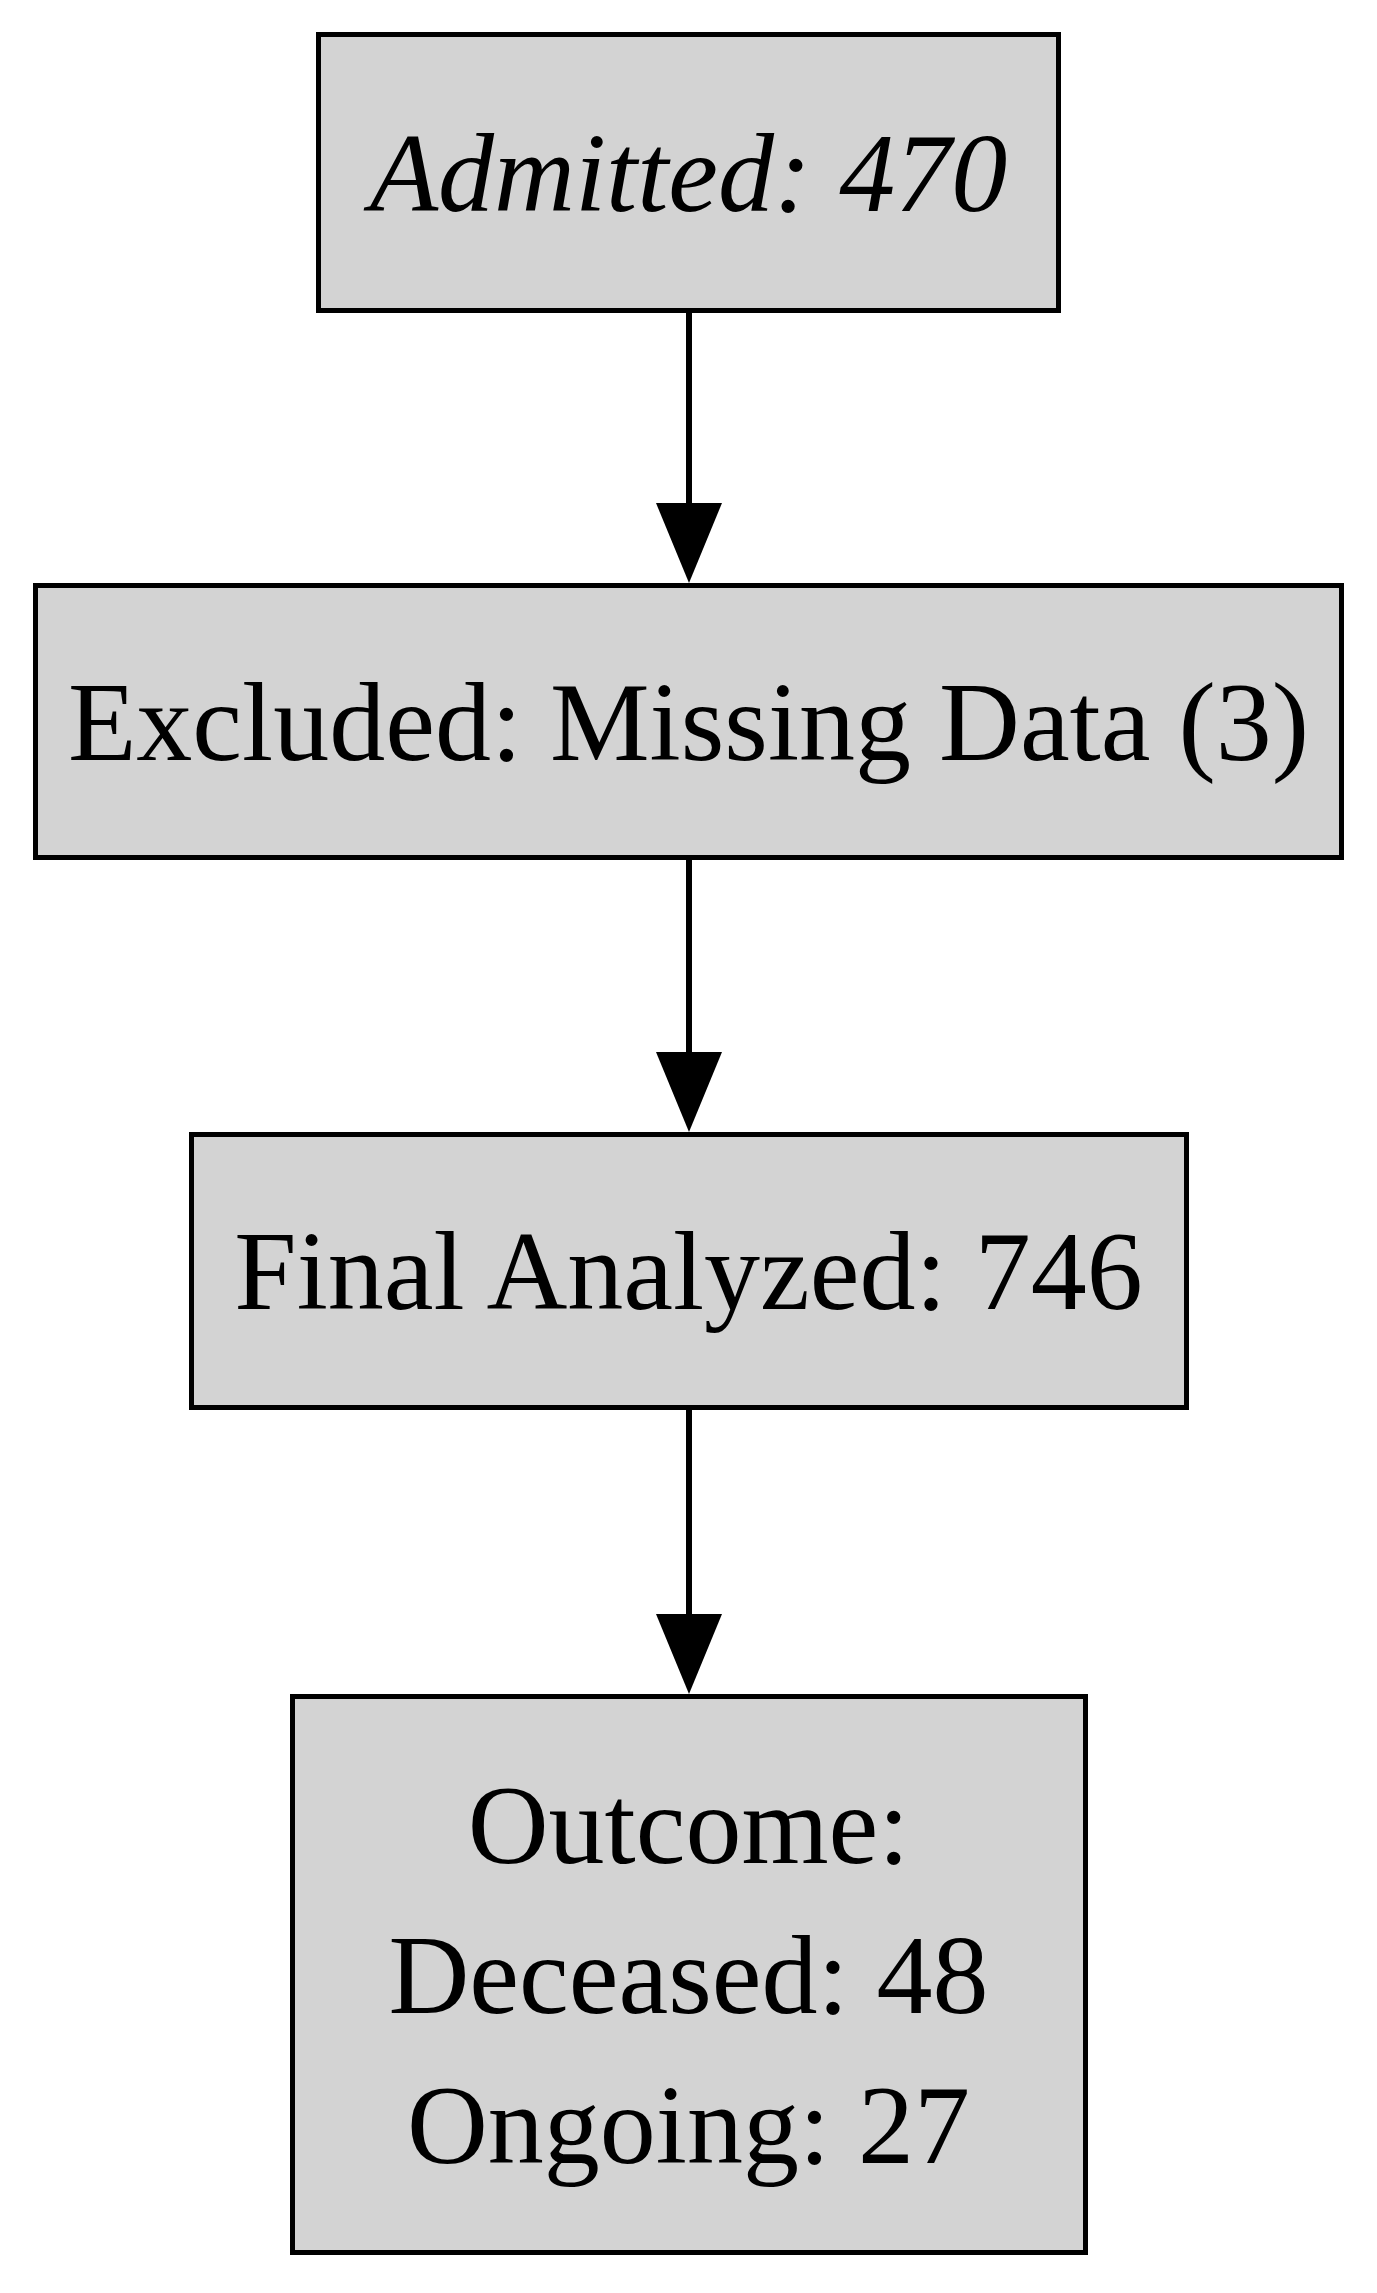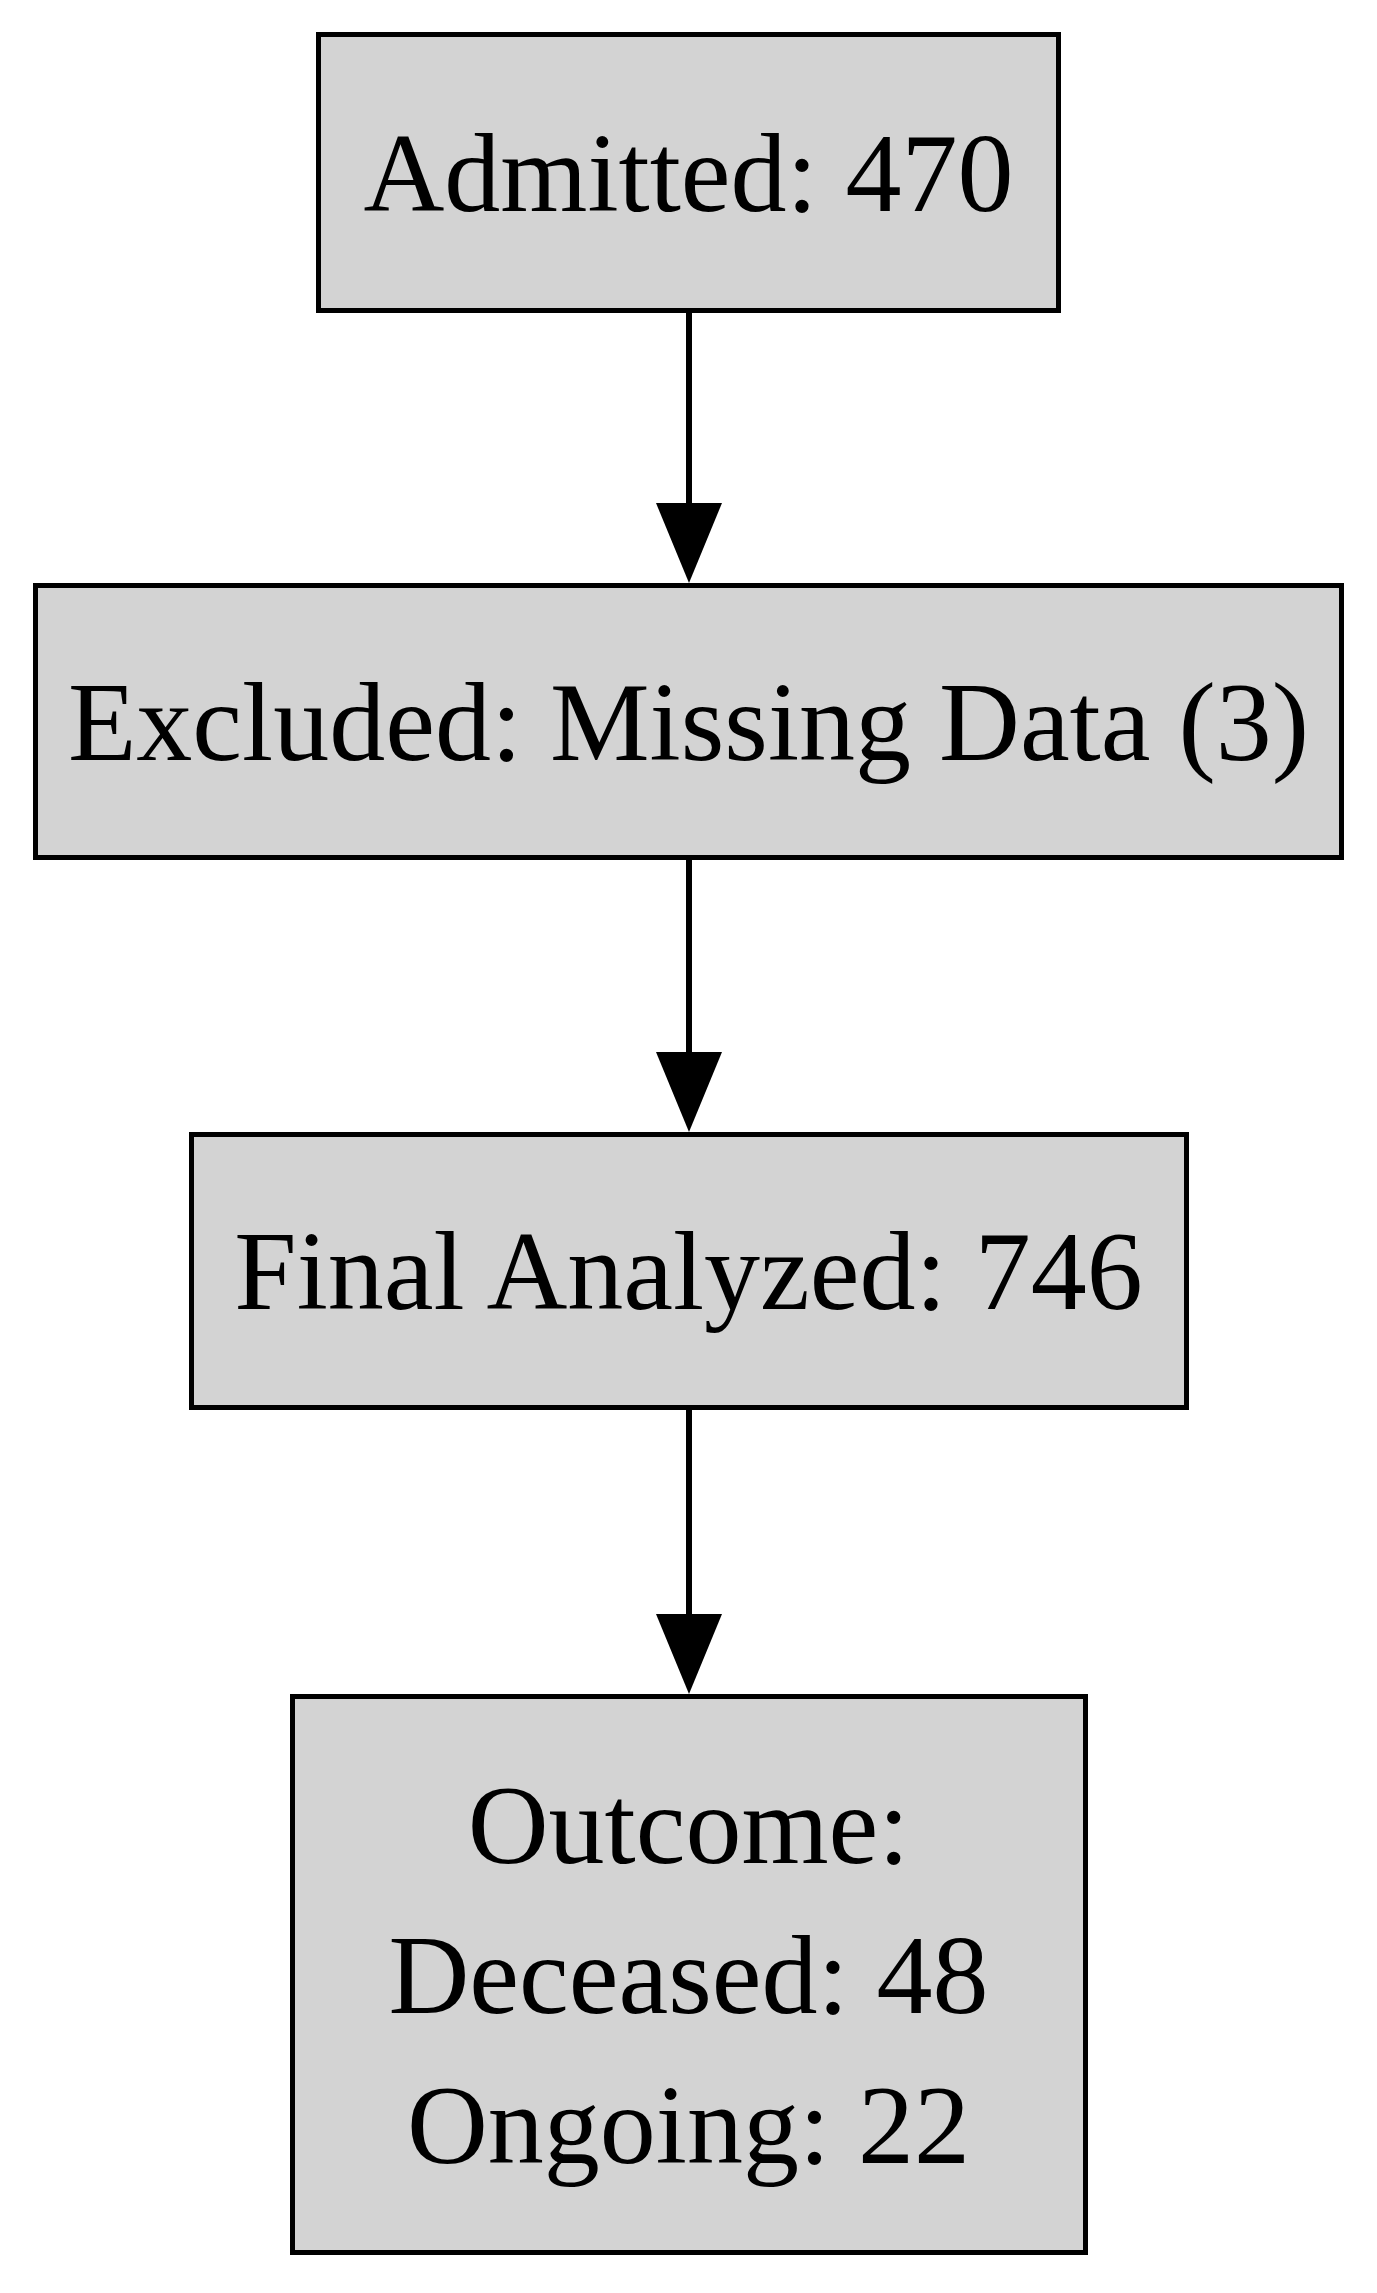--- a/index.html
+++ b/index.html
@@ -35,21 +35,21 @@
     align-items:center;
     text-align:center;
     flex-shrink:0;
   }
   .node .line{
     font-size:112px;
     line-height:130px;
     white-space:nowrap;
     color:var(--text);
   }
-  .node-admitted       {width:745px;  height:281px;}
+  .node-admitted       {width:745px;  height:281px;font-style:italic;}
   .node-excluded       {width:1311px; height:277px;}
   .node-final-analyzed {width:1000px; height:278px;}
   .node-outcome        {width:798px;  height:561px;gap:20px;}
 
   .connector{
     display:flex;
     flex-direction:column;
     align-items:center;
     flex-shrink:0;
   }
@@ -97,16 +97,16 @@
   </div>
 
   <div class="connector connector-3">
     <div class="shaft"></div>
     <div class="head"></div>
   </div>
 
   <div class="node node-outcome">
     <div class="line">Outcome:</div>
     <div class="line">Deceased: 48</div>
-    <div class="line">Ongoing: 22</div>
+    <div class="line">Ongoing: 27</div>
   </div>
 
 </div>
 
 </body></html>

